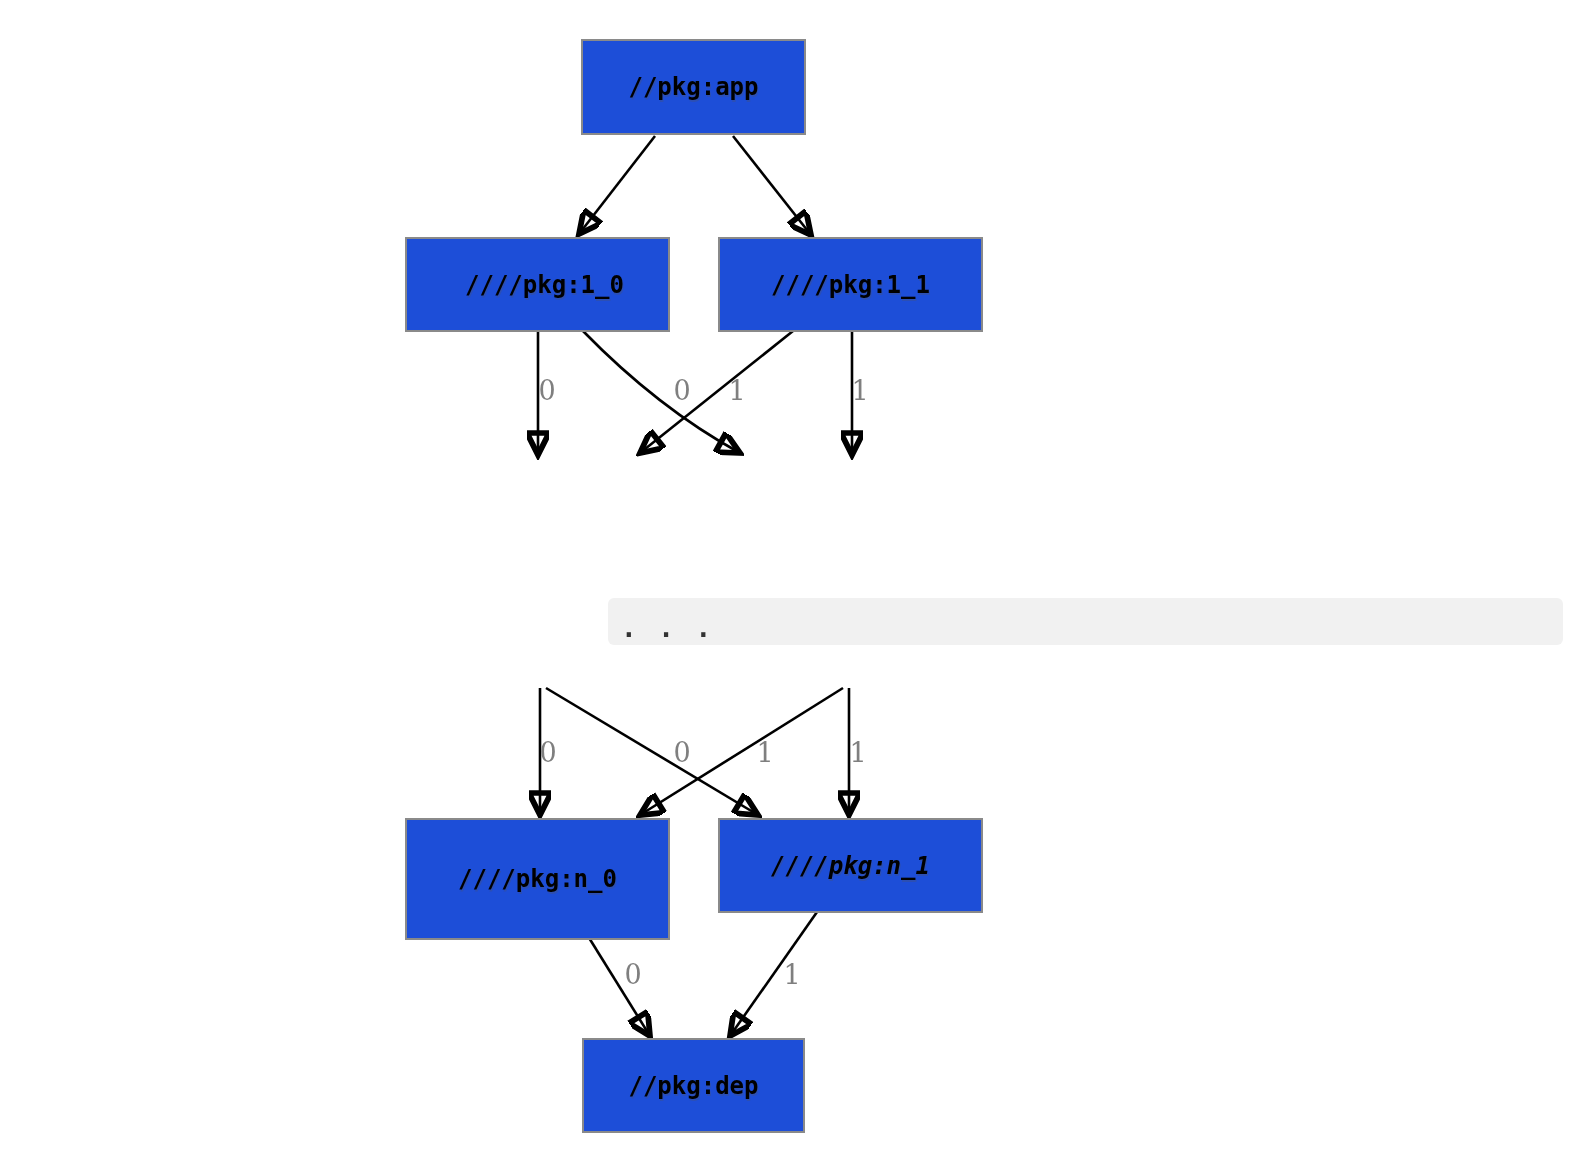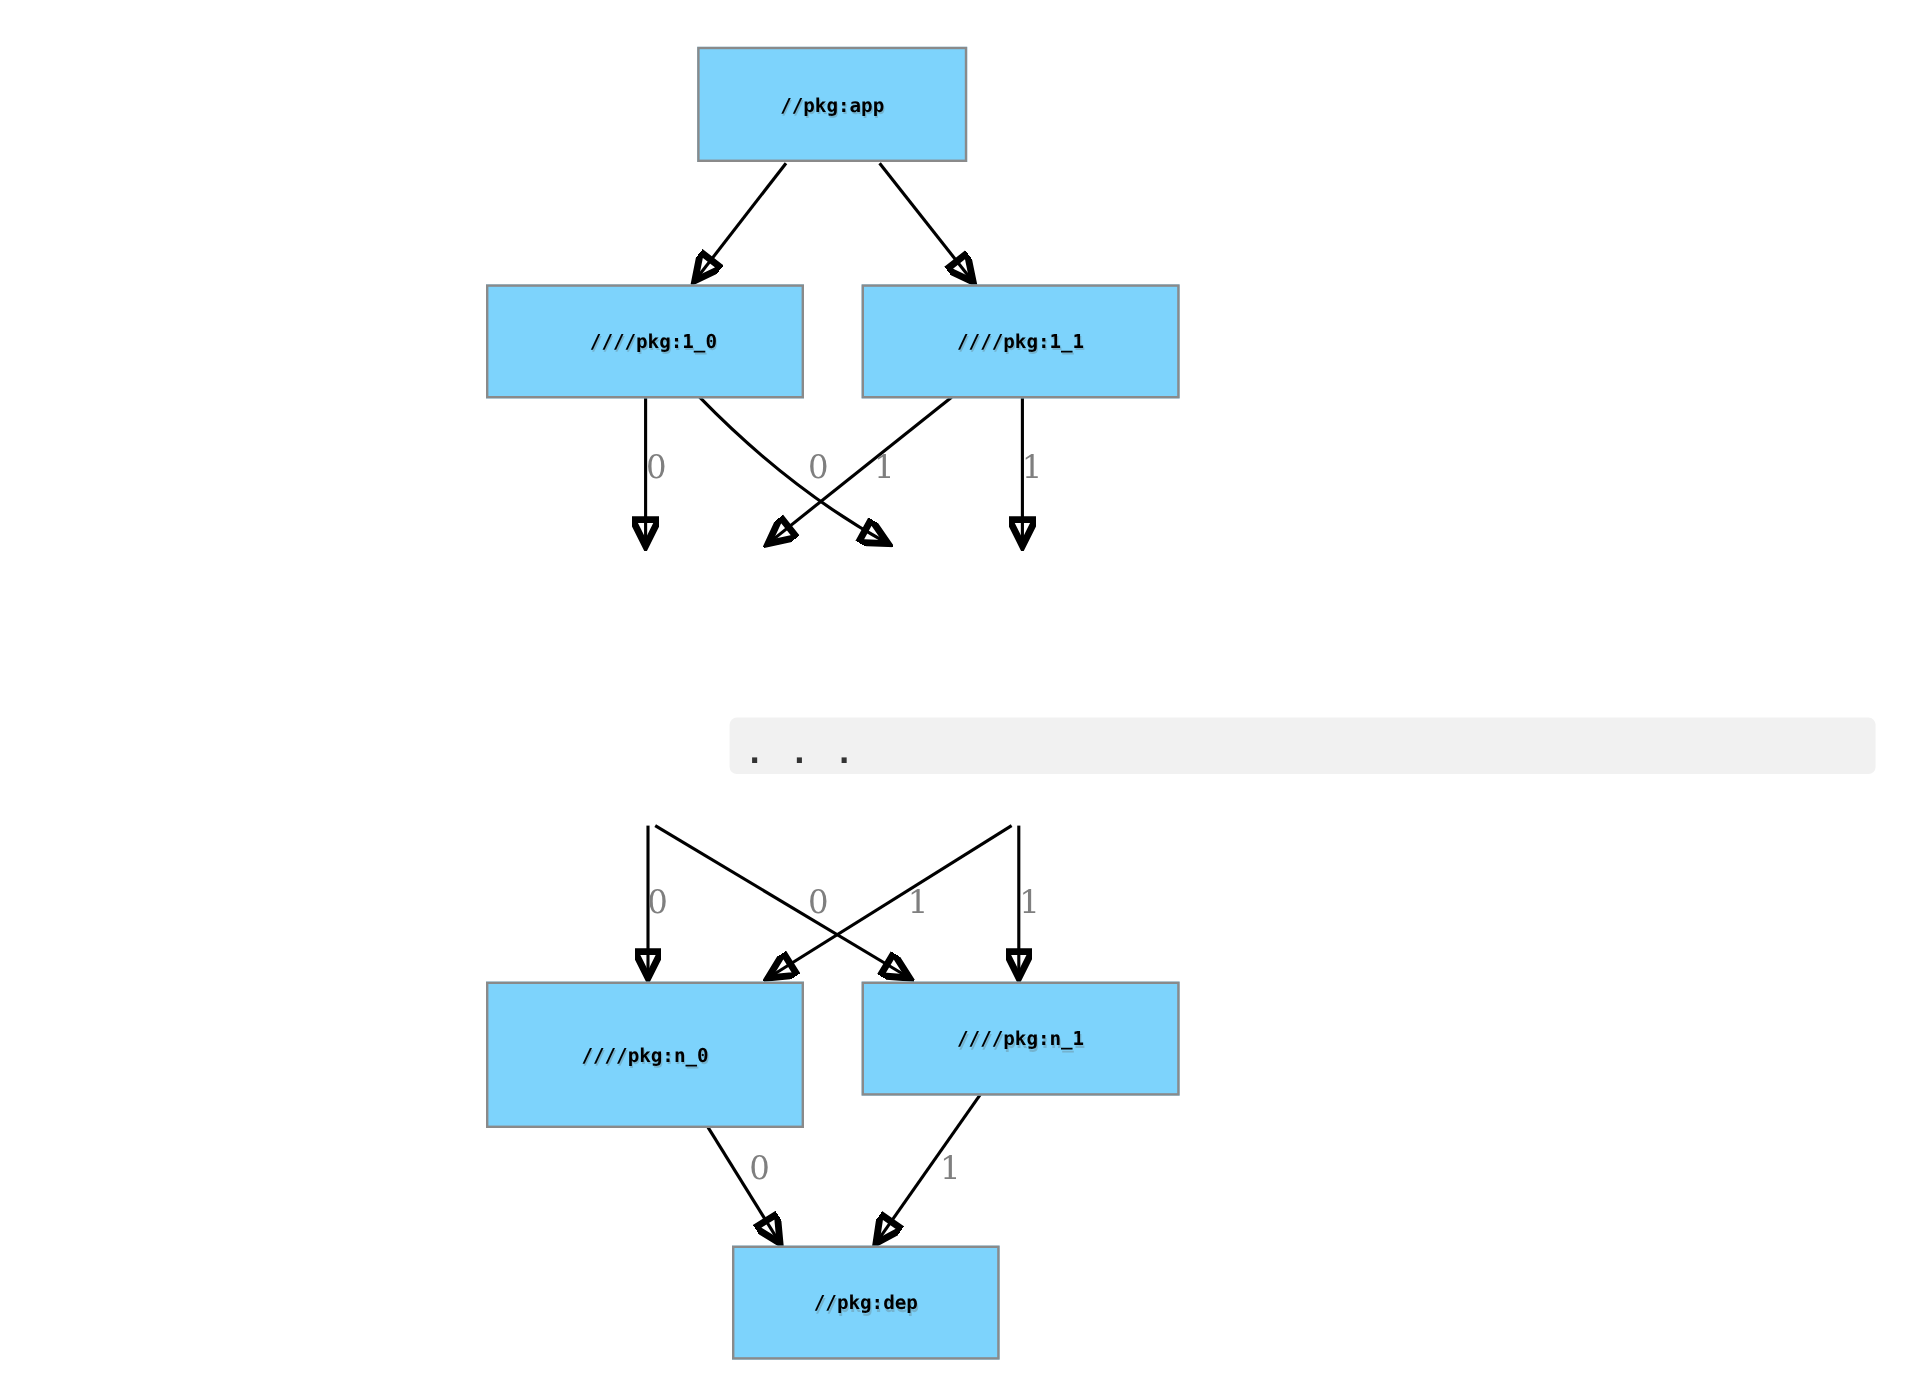--- a/index.html
+++ b/index.html
@@ -18,40 +18,40 @@
     pointer-events: none;
   }
   svg.edges path, svg.edges line {
     stroke: #000000;
     stroke-width: 2.6;
     fill: none;
   }
   .node {
     position: absolute;
     box-sizing: border-box;
-    background: #7dd3fc;
+    background: #1d4ed8;
     border: 2px solid #8A8A8A;
     display: flex;
     align-items: center;
     justify-content: center;
     font-family: "DejaVu Sans Mono", monospace;
     font-weight: bold;
-    font-size: 16px;
+    font-size: 24px;
     color: #000000;
     text-shadow: 1px 2px 0 rgba(90, 85, 70, 0.25);
     white-space: nowrap;
   }
   .node-app  { left: 581px; top:   39px; width: 225px; height: 96px; }
   .node-1_0  { left: 405px; top:  237px; width: 265px; height: 95px; padding-left: 14px; }
   .node-1_1  { left: 718px; top:  237px; width: 265px; height: 95px; }
   .node-2_0  { left: 405px; top:  457px; width: 265px; height: 95px; }
   .node-2_1  { left: 718px; top:  457px; width: 265px; height: 95px; }
   .node-n_0  { left: 405px; top:  818px; width: 265px; height: 122px; }
-  .node-n_1  { left: 718px; top:  818px; width: 265px; height: 95px; }
-  .node-dep  { left: 582px; top: 1038px; width: 223px; height: 95px; margin-left: 28px; }
+  .node-n_1  { left: 718px; top:  818px; width: 265px; height: 95px; font-style: italic; }
+  .node-dep  { left: 582px; top: 1038px; width: 223px; height: 95px; }
   .edge-label {
     position: absolute;
     transform: translate(-50%, -50%);
     font-family: "DejaVu Serif", serif;
     font-size: 27px;
     color: #7F7F7F;
     line-height: 1;
     white-space: nowrap;
   }
   .ellipsis-band {

